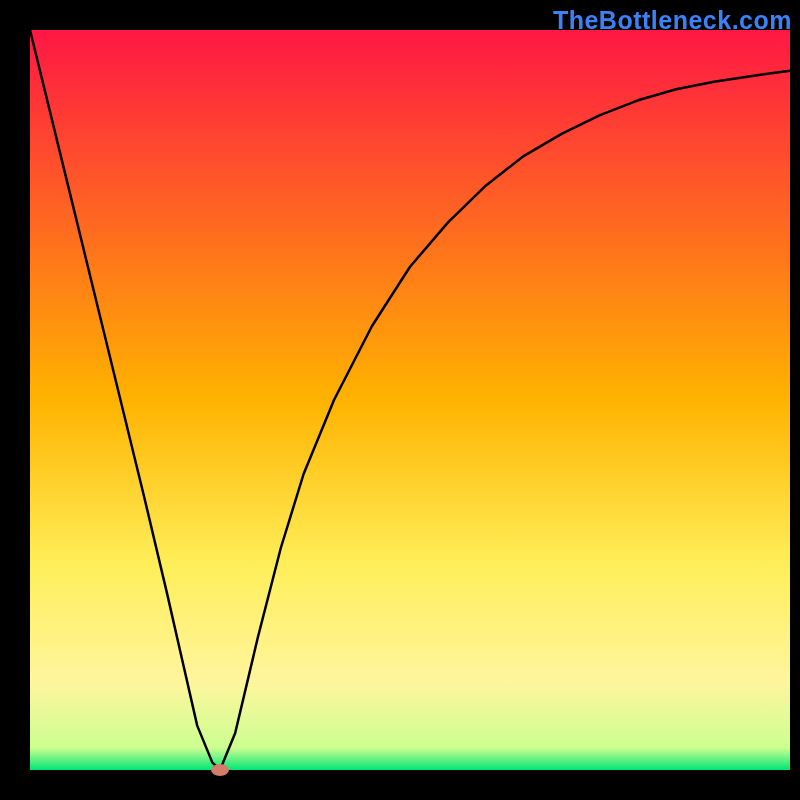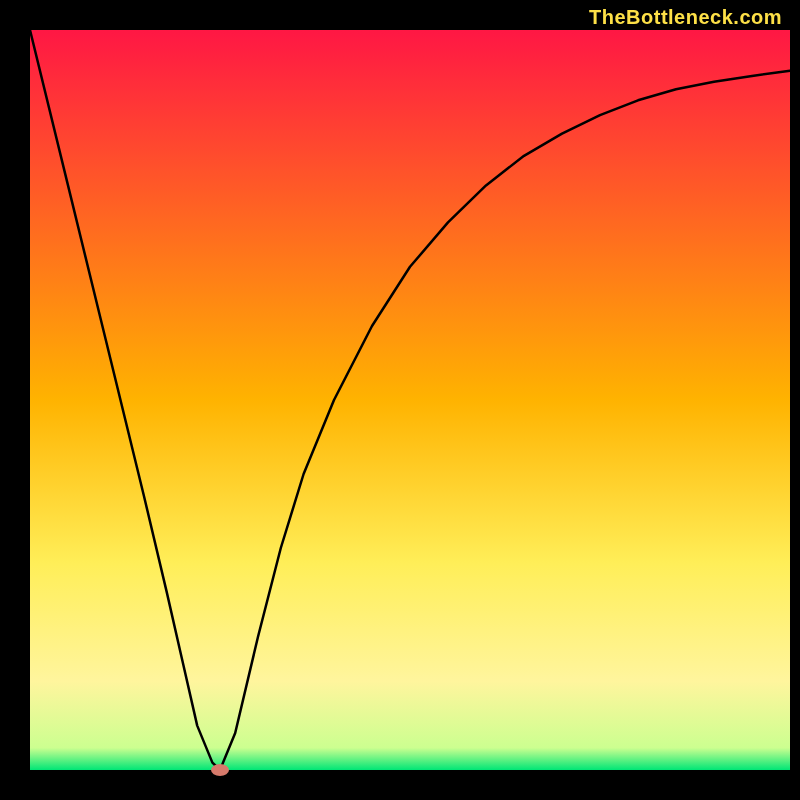--- a/index.html
+++ b/index.html
@@ -12,23 +12,23 @@
     overflow: hidden;
   }
   .wrapper {
     position: relative;
     width: 800px;
     height: 800px;
   }
   .watermark {
     position: absolute;
     top: 6px;
-    right: 18px;
-    color: #fde047;
-    font-size: 20px;
+    right: 8px;
+    color: #3b82f6;
+    font-size: 25px;
     font-weight: 600;
     letter-spacing: 0.5px;
     z-index: 10;
   }
   svg {
     display: block;
   }
 </style>
 </head>
 <body>

